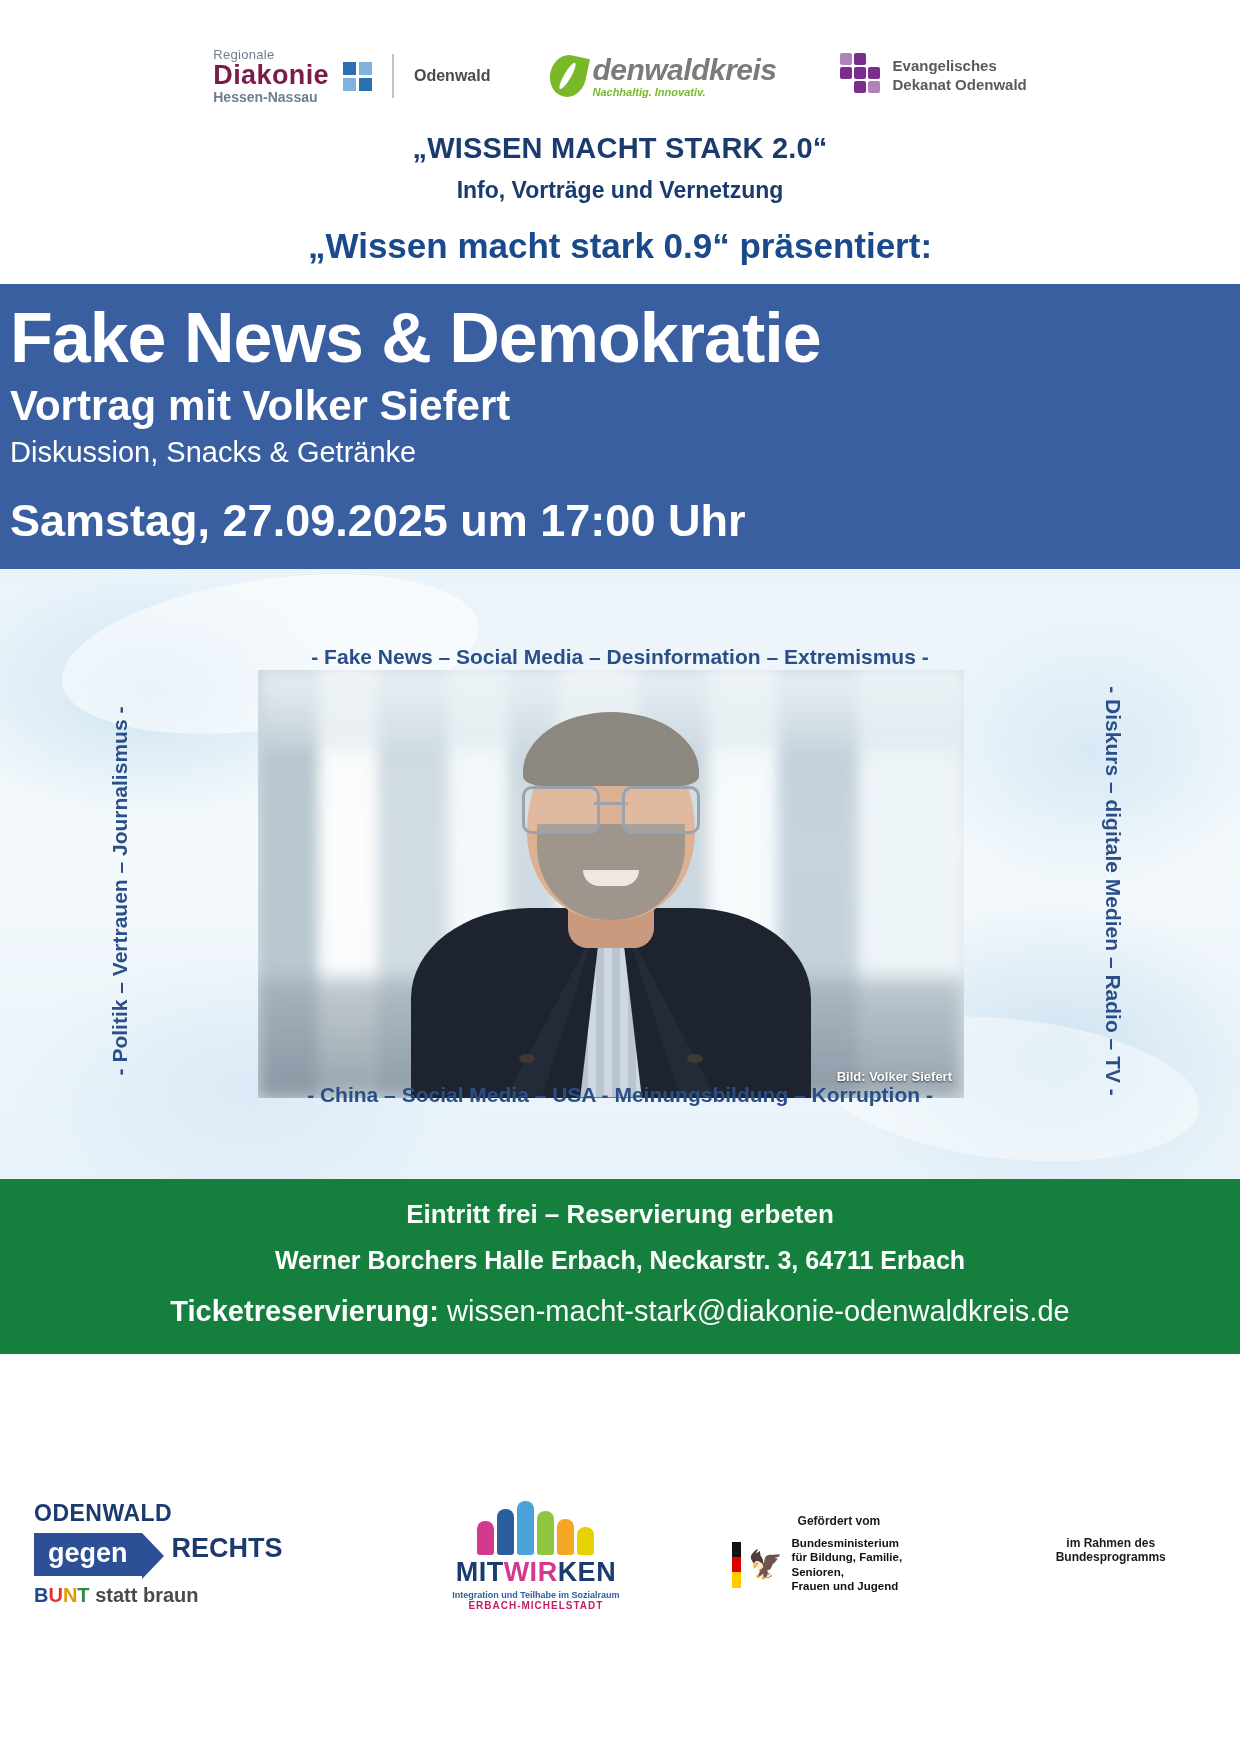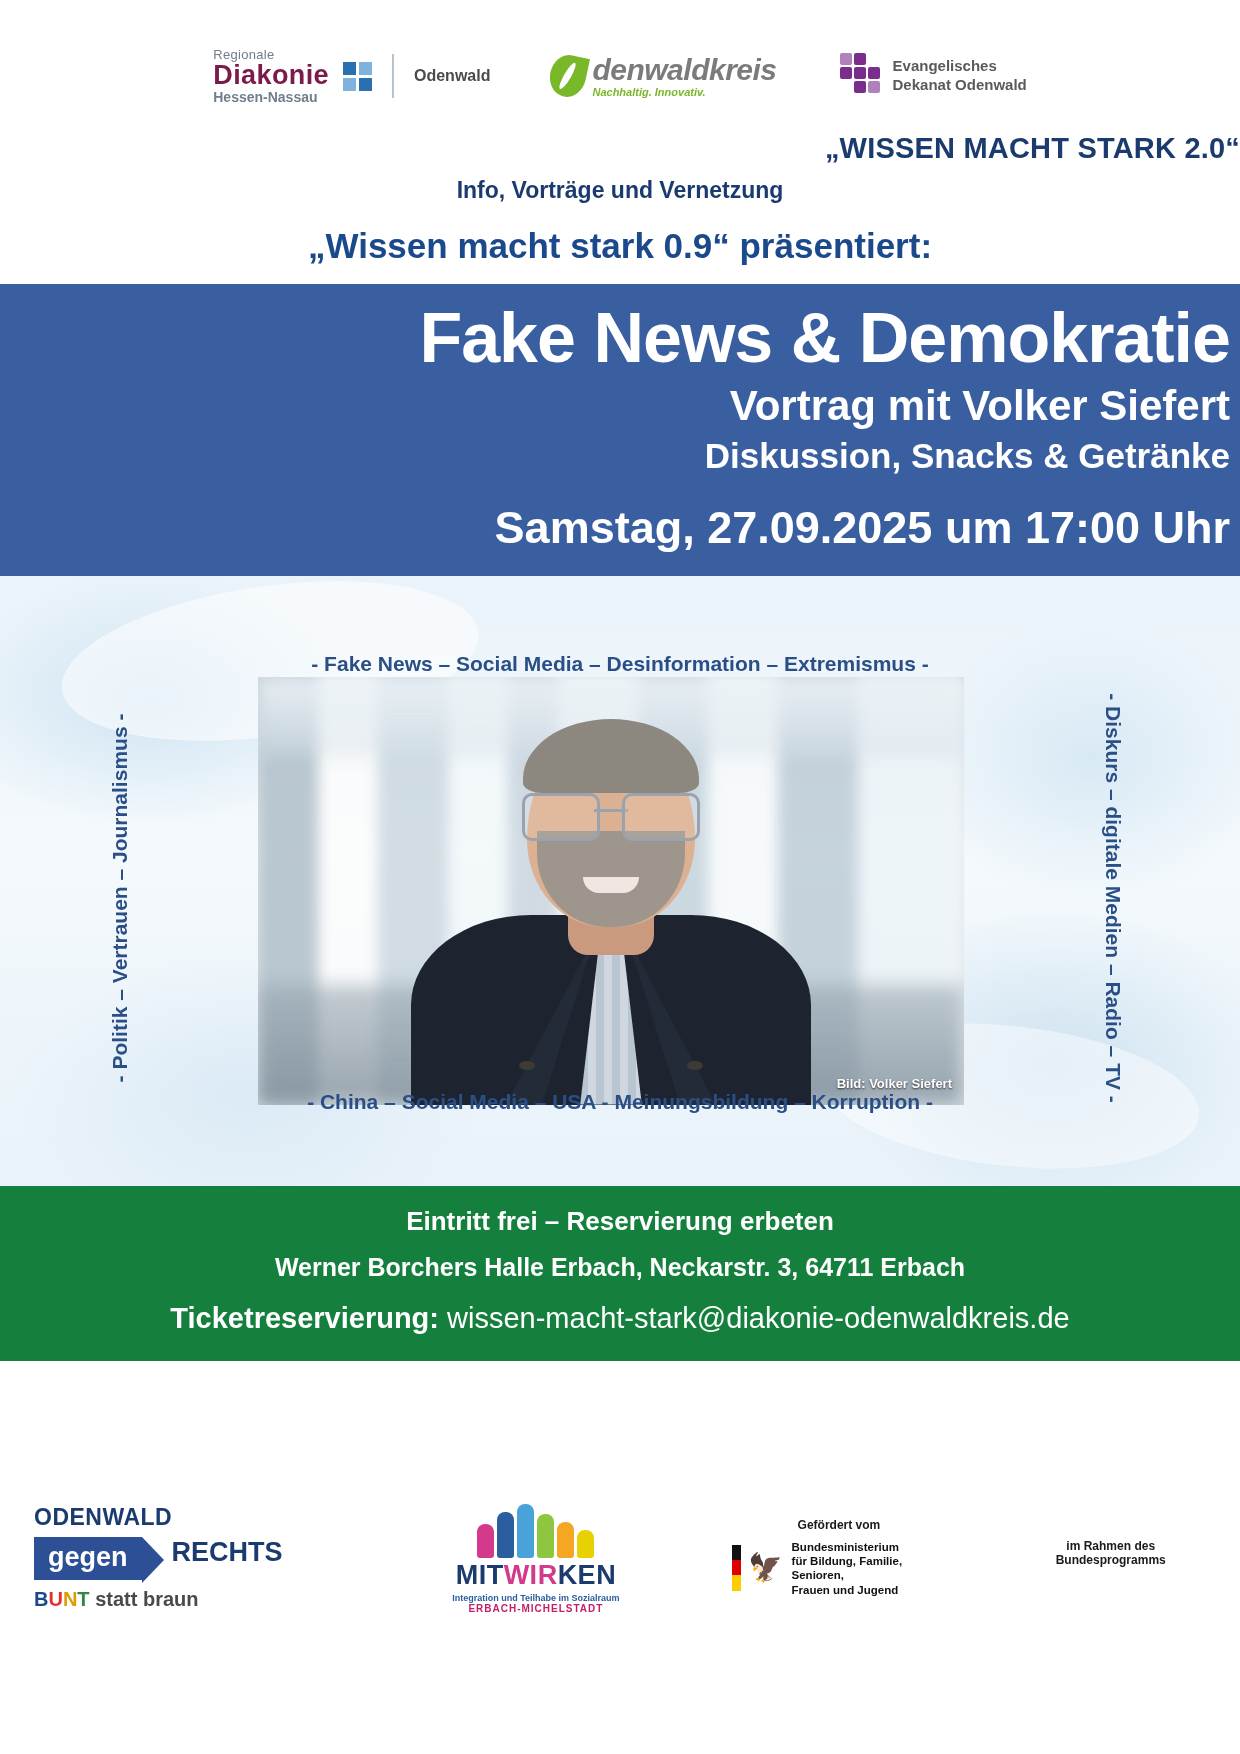--- a/index.html
+++ b/index.html
@@ -145,21 +145,21 @@
   }
   .dekanat-text {
     font-size: 15px;
     font-weight: bold;
     color: #5a5a5a;
     line-height: 1.25;
   }
 
   
   .head-title {
-    text-align: right;
+    text-align: center;
     font-size: 29px;
     font-weight: bold;
     color: #1b3b6f;
     margin-top: 14px;
     letter-spacing: .2px;
   }
   .head-sub {
     text-align: center;
     font-size: 23px;
     font-weight: bold;
@@ -172,37 +172,37 @@
     font-weight: bold;
     color: #1b4a8c;
     margin-top: 22px;
     margin-bottom: 18px;
   }
 
   
   .band {
     background: #3a5fa0;
     color: #ffffff;
-    text-align: right;
+    text-align: left;
     padding: 18px 10px 22px 10px;
   }
   .band-title {
     font-size: 70px;
     font-weight: bold;
     line-height: 1.05;
     letter-spacing: -1px;
   }
   .band-speaker {
     font-size: 42px;
     font-weight: bold;
     margin-top: 6px;
   }
   .band-extra {
-    font-size: 35px;
-    font-weight: bold;
+    font-size: 29px;
+    font-weight: normal;
     margin-top: 6px;
   }
   .band-date {
     font-size: 45px;
     font-weight: bold;
     margin-top: 26px;
   }
 
   
   .visual {

